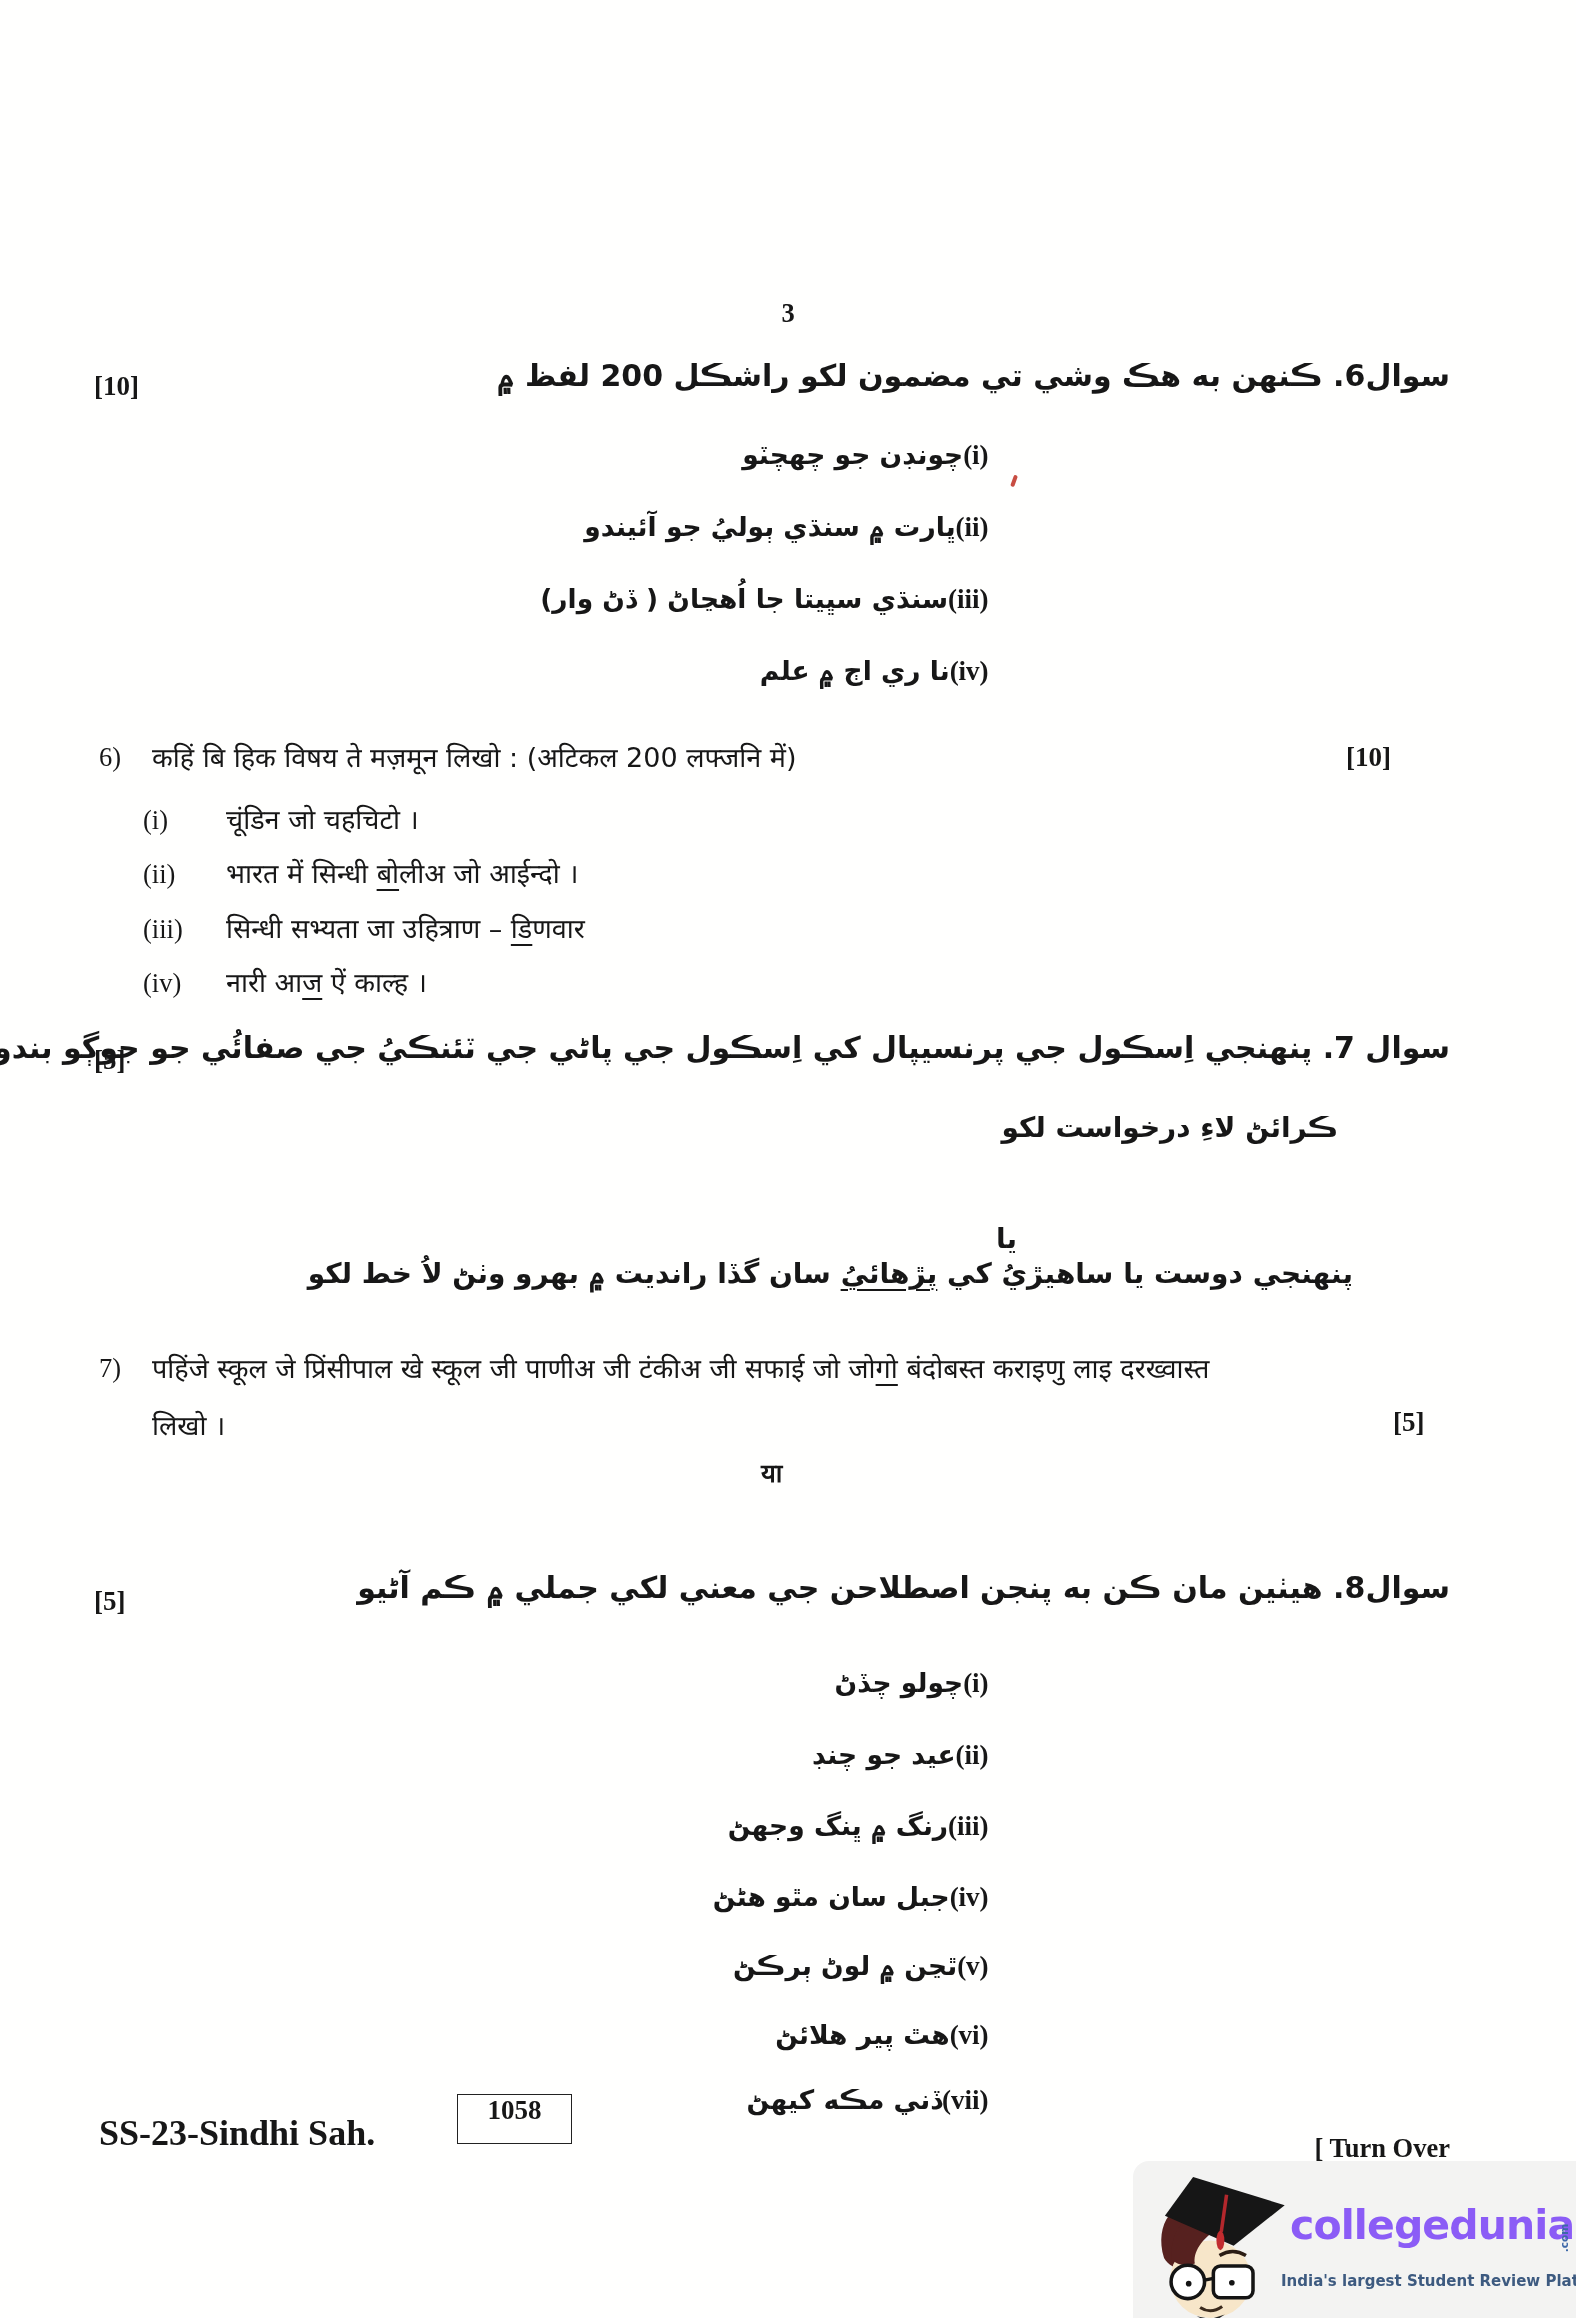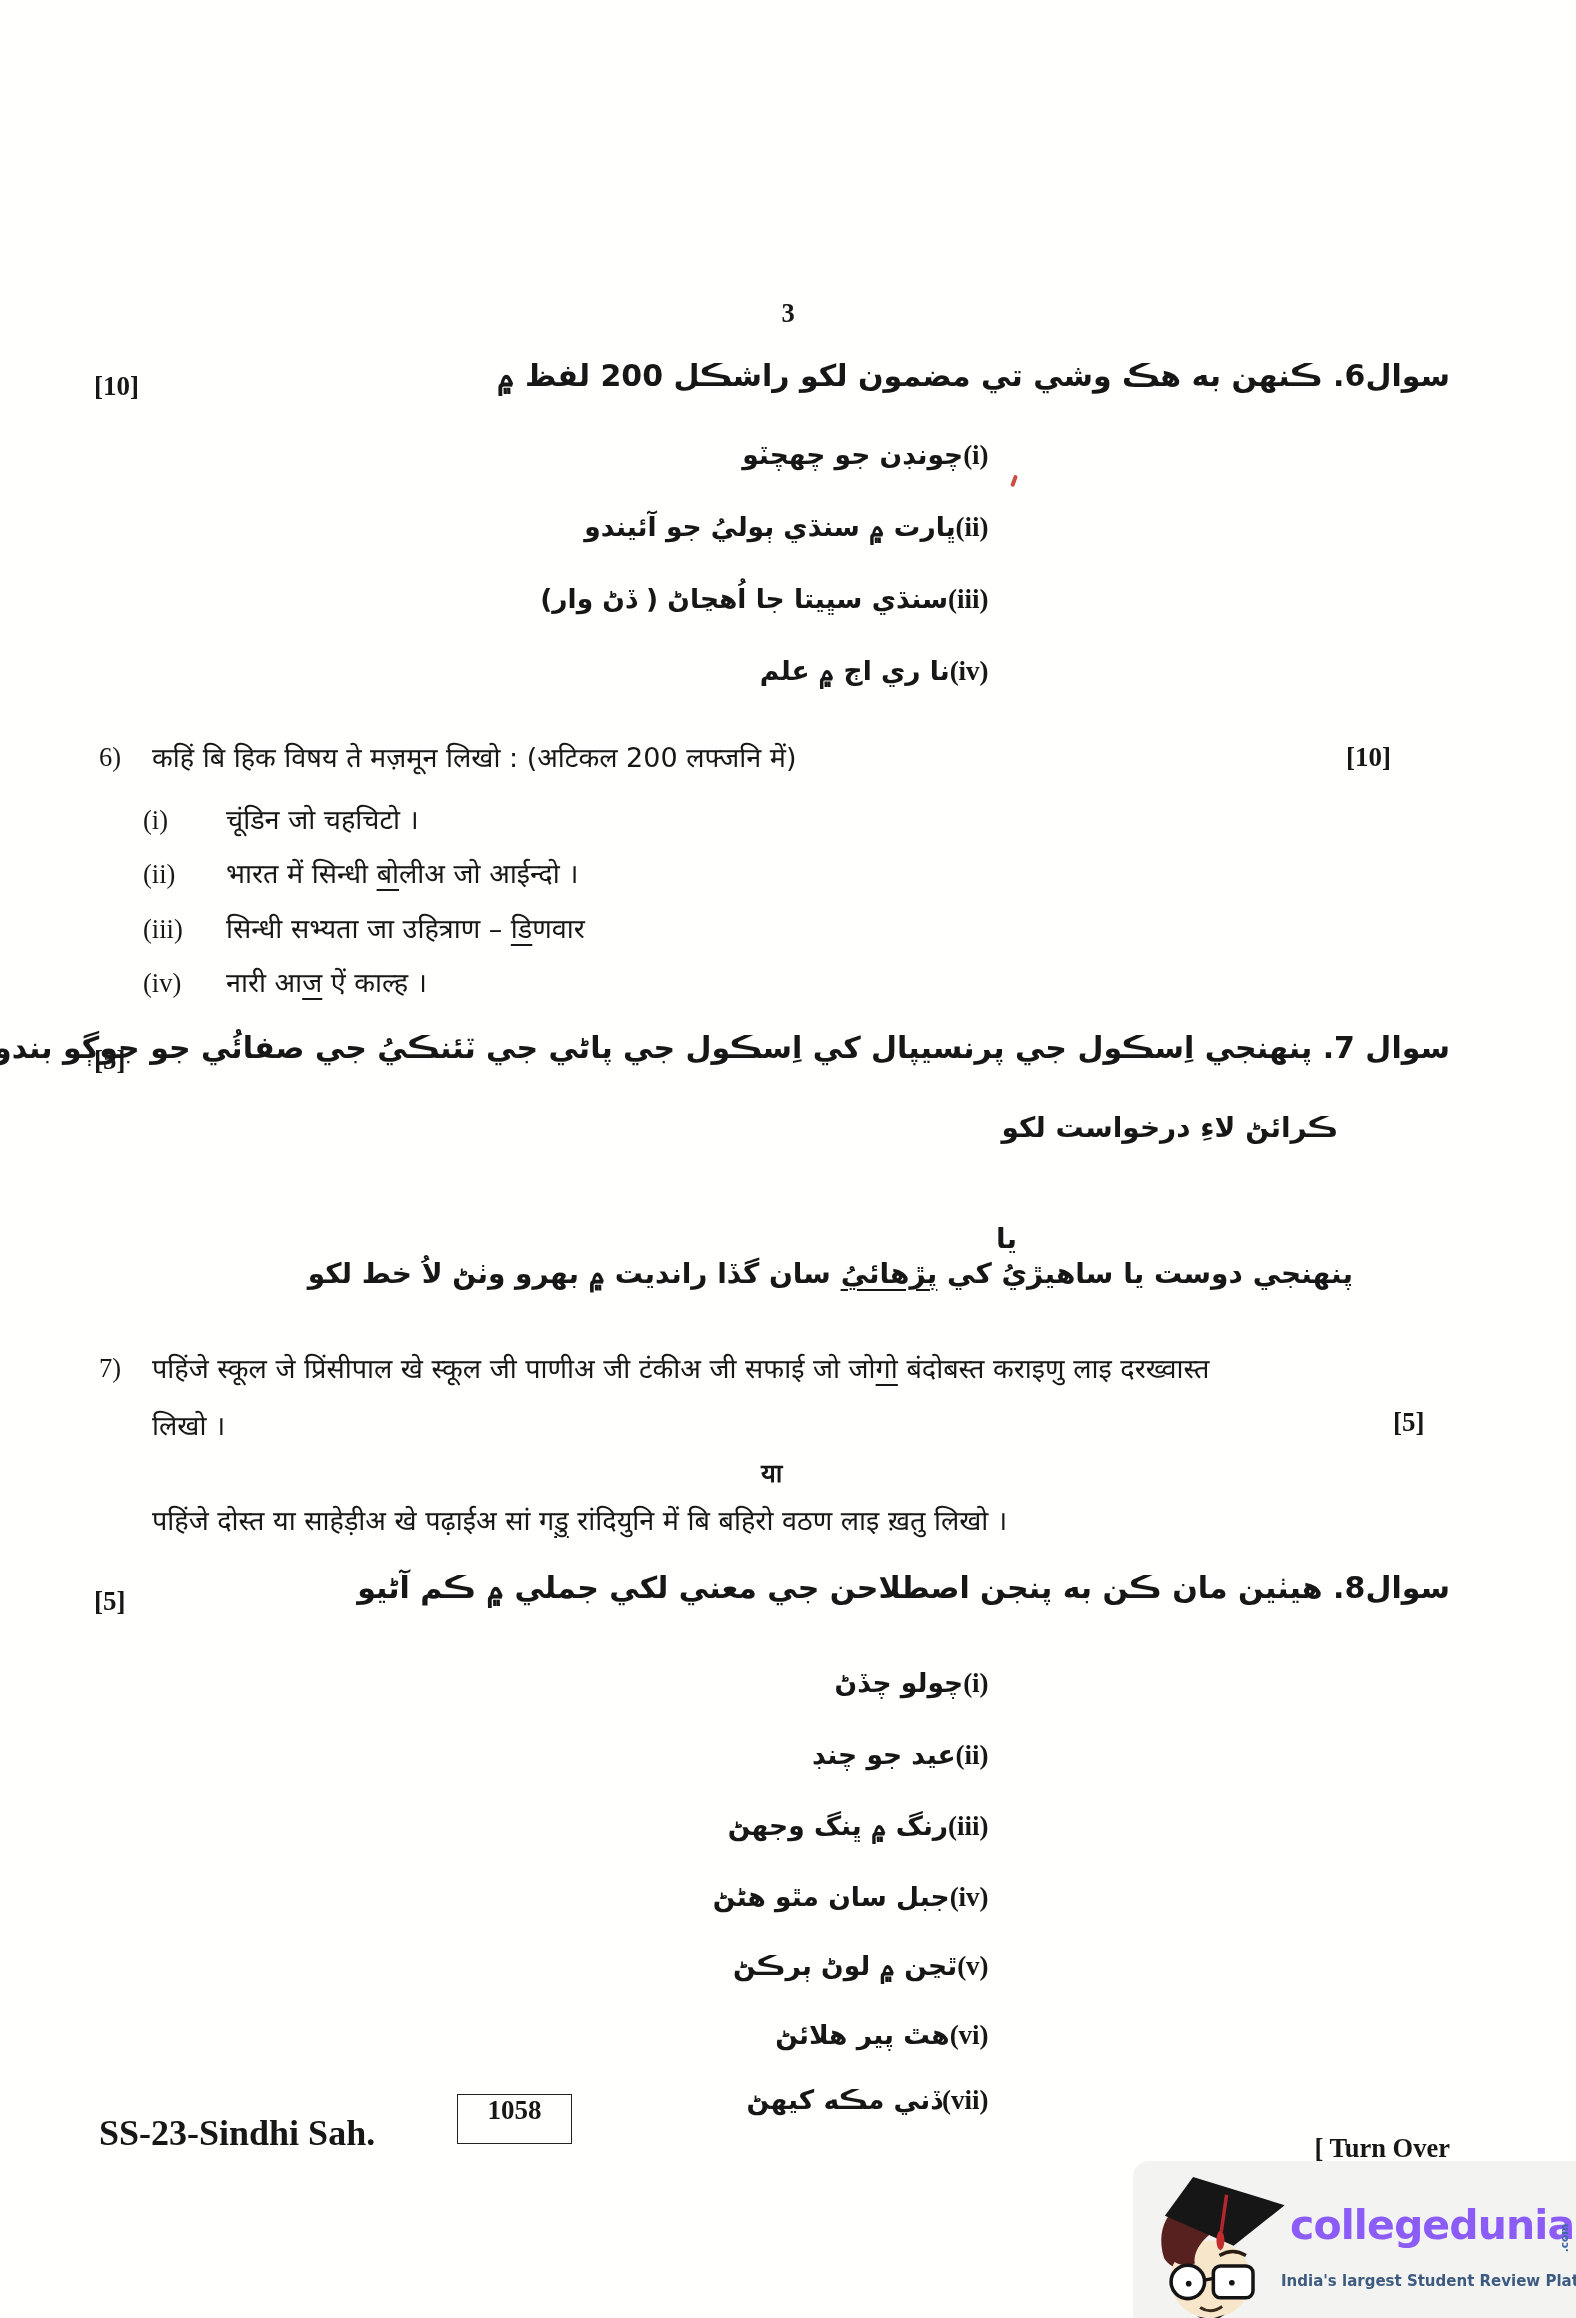--- a/index.html
+++ b/index.html
@@ -99,23 +99,20 @@
     <span>پنهنجي دوست يا ساهيڙيُ کي </span><span class="ul">پڙهائيُ</span><span> سان گڏا رانديت ۾ بهرو وٺڻ لاُ خط لکو</span>
   </div>
 
   <div class="abs hi hi-q serif" style="left:99px;top:1353px;font-family:'Liberation Serif',serif;font-size:26.5px;">7)</div>
   <div class="abs hi hi-q" style="left:152px;top:1349px;">
     <span>पहिंजे स्कूल जे प्रिंसीपाल खे स्कूल जी पाणीअ जी टंकीअ जी सफाई जो जो</span><span class="ul">गो</span><span> बंदोबस्त कराइणु लाइ दरख्वास्त</span>
   </div>
   <div class="abs hi hi-q" style="left:152px;top:1406px;">लिखो ।</div>
   <div class="abs marks" style="left:1393px;top:1407px;">[5]</div>
   <div class="abs hi sep" style="left:761px;top:1455px;font-size:25.6px;">या</div>
-  <div class="abs hi hi-q" style="left:152px;top:1501px;">
-    <span>पहिंजे दोस्त या साहेड़ीअ खे पढ़ाईअ सां ग</span><span class="ul">डु</span><span> रांदियुनि में बि बहिरो वठण लाइ ख़तु लिखो ।</span>
-  </div>
 
   <div class="abs marks" style="left:94px;top:1586px;">[5]</div>
   <div class="abs ar ar-head" style="right:126px;top:1570px;">سوال8. هيٺين مان ڪن به پنجن اصطلاحن جي معني لکي جملي ۾ ڪم آڻيو</div>
 
   <div class="abs ar ar-item" style="right:568px;top:1667px;">
     <span class="num">(i)</span><span>چولو چڏڻ</span>
   </div>
   <div class="abs ar ar-item" style="right:568px;top:1739px;">
     <span class="num">(ii)</span><span>عيد جو چنڊ</span>
   </div>

